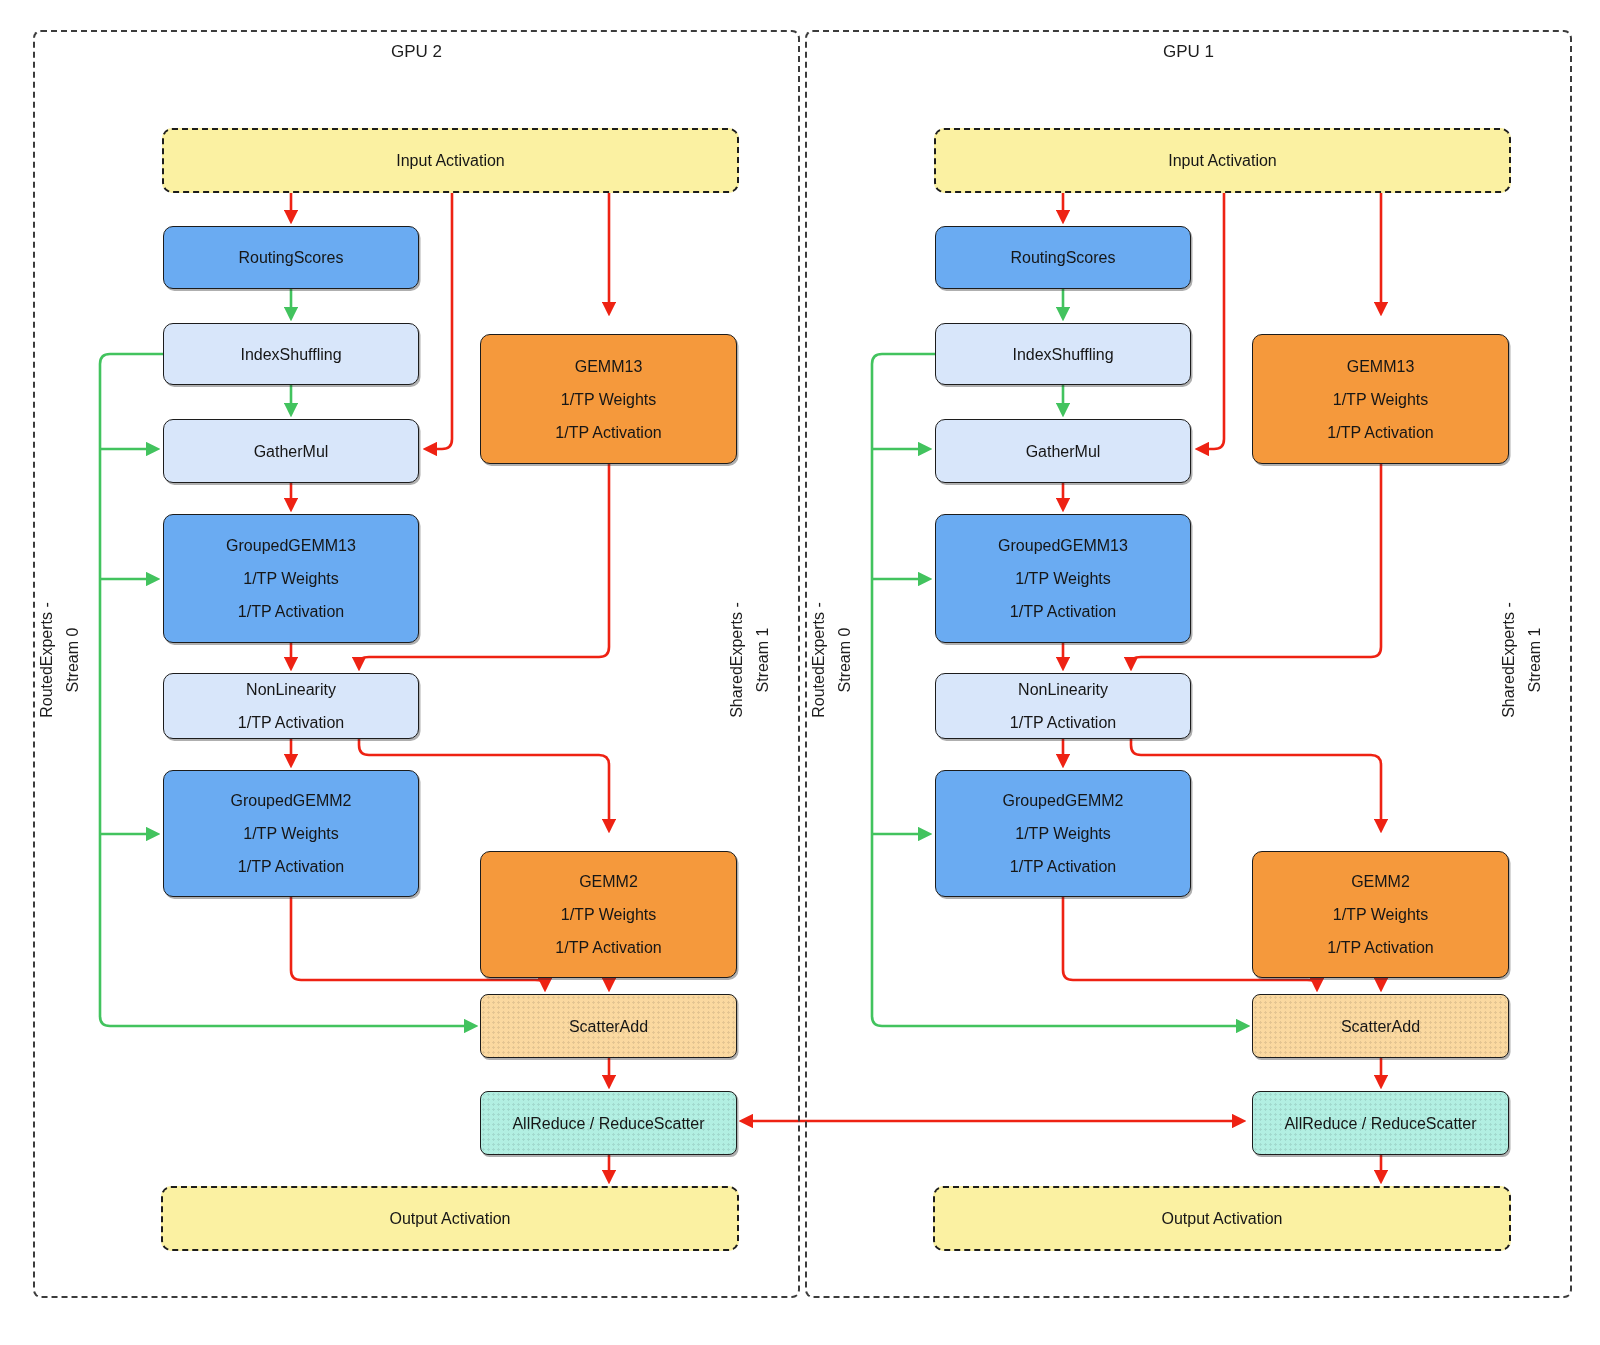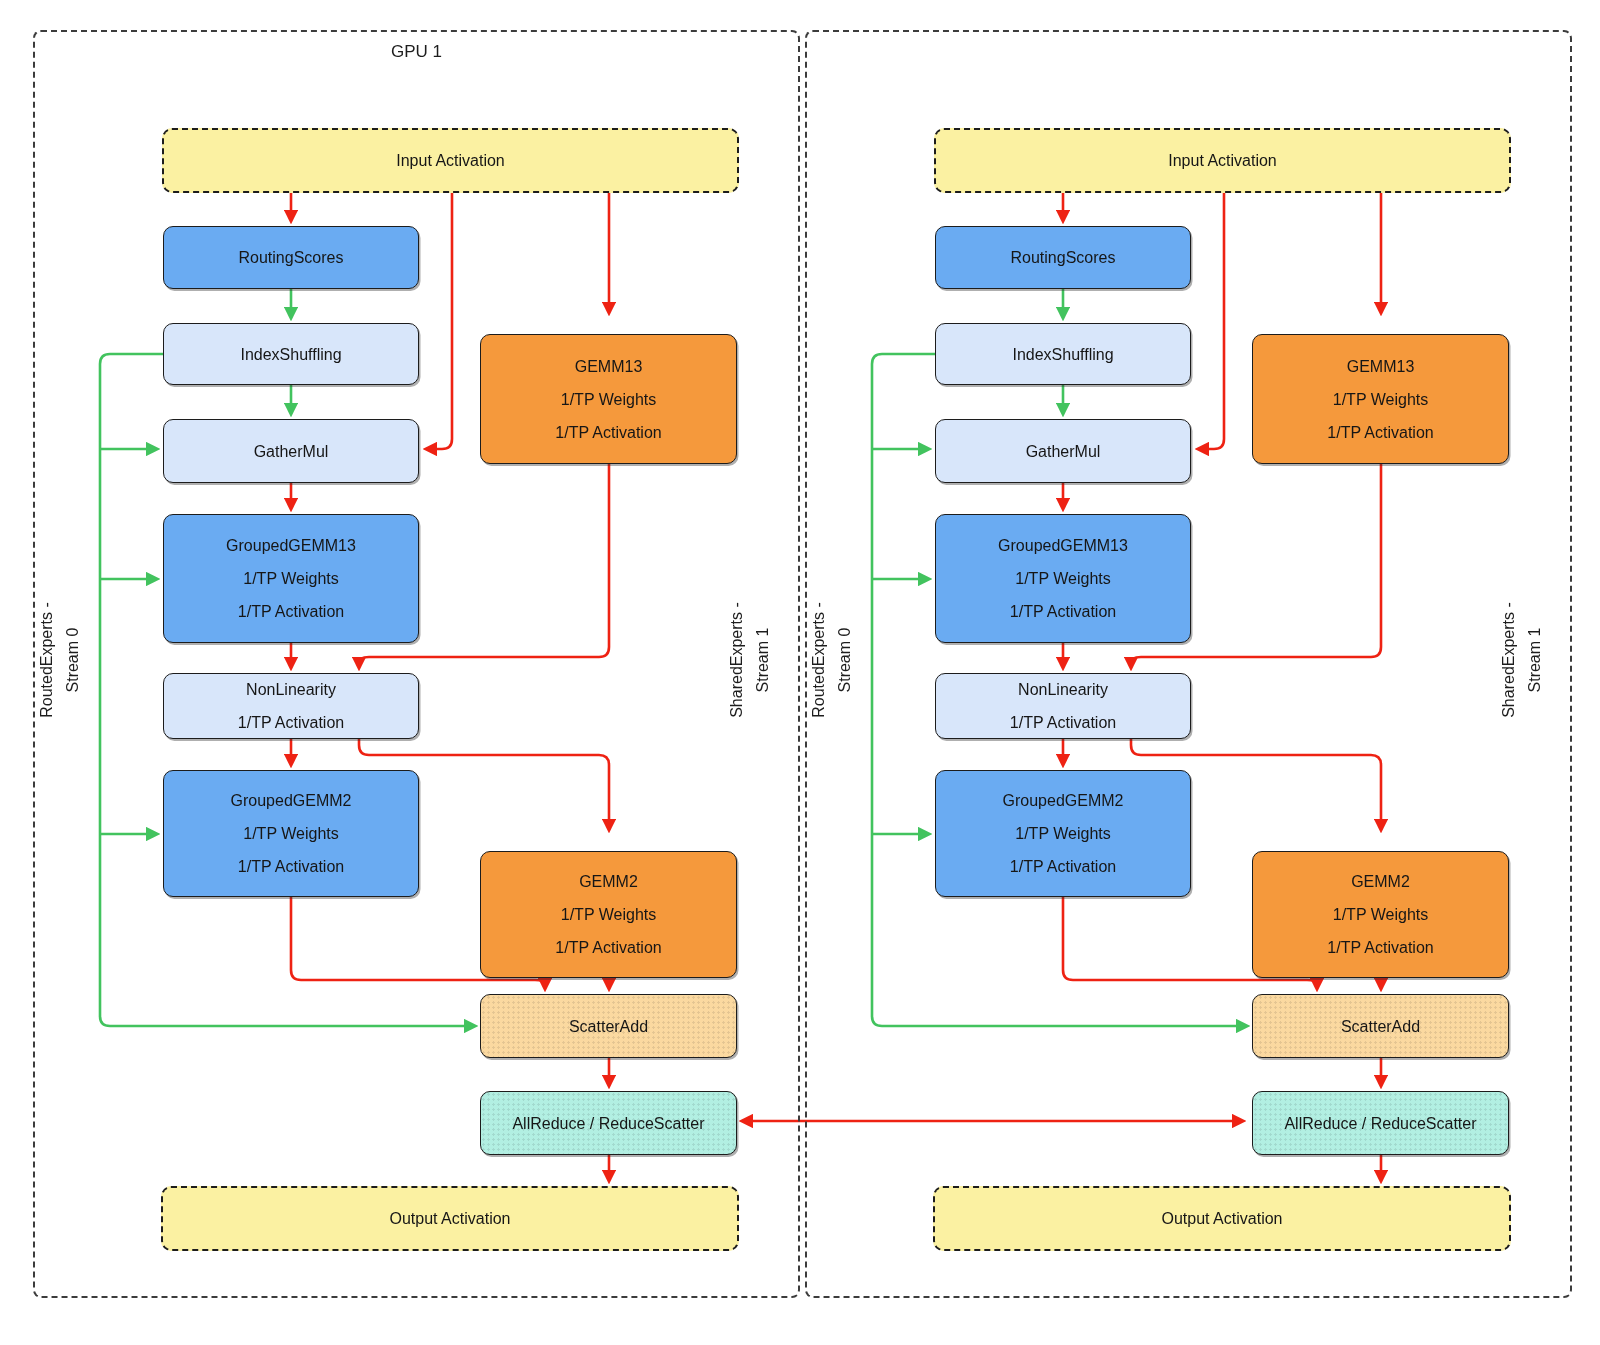--- a/index.html
+++ b/index.html
@@ -30,20 +30,21 @@
   .node div{white-space:nowrap;}
   .yellow{background:var(--c-yellow,#fbf1a2);border:2px dashed #1c1c1c;box-shadow:none;}
   .blue{background:var(--c-blue,#6aabf2);}
   .lightblue{background:var(--c-light_blue,#d8e6fa);}
   .orange{background:var(--c-orange,#f5993c);margin-top:16px;}
   .tan{background:var(--c-tan,#fbd9a0);}
   .teal{background:var(--c-teal,#b2efe2);justify-content:center;}
   .dotted{
     background-image:radial-gradient(rgba(0,0,0,.09) 1px, transparent 1.2px);
     background-size:5px 5px;
+    border-radius:8px;
   }
   .vlabel{
     position:absolute;width:260px;height:52px;transform:rotate(-90deg);
     display:flex;flex-direction:column;align-items:center;justify-content:center;
     font-size:16px;line-height:26px;color:#1d1d1d;text-align:center;
   }
   .vlabel.left{left:-105px;top:602px;}
   .vlabel.right{left:585px;top:602px;}
 </style>
 </head>
@@ -58,21 +59,21 @@
       <path d="M10 0 L0 5 L10 10 Z" class="mk-red"></path>
     </marker>
     <marker id="mg" viewBox="0 0 10 10" refX="7" refY="5" markerWidth="5.6" markerHeight="5.6" orient="auto">
       <path d="M0 0 L10 5 L0 10 Z" class="mk-green"></path>
     </marker>
   </defs>
   <path d="M743 1121 H1242" class="wire-red" marker-start="url(#mrrev)" marker-end="url(#mr)"></path>
 </svg>
 
 <section class="panel" style="left:33px;">
-  <div class="panel-title">GPU 1</div>
+  <div class="panel-title">GPU 2</div>
 
   <div class="vlabel left">
     <div>RoutedExperts -</div>
     <div>Stream 0</div>
   </div>
   <div class="vlabel right">
     <div>SharedExperts -</div>
     <div>Stream 1</div>
   </div>
 
@@ -138,20 +139,21 @@
   </div>
   <div class="node teal dotted" style="left:445px;top:1059px;width:257px;height:64px;">
     <div>AllReduce / ReduceScatter</div>
   </div>
   <div class="node yellow" style="left:126px;top:1154px;width:578px;height:65px;">
     <div>Output Activation</div>
   </div>
 </section>
 
 <section class="panel" style="left:805px;">
+  <div class="panel-title">GPU 1</div>
 
   <div class="vlabel left">
     <div>RoutedExperts -</div>
     <div>Stream 0</div>
   </div>
   <div class="vlabel right">
     <div>SharedExperts -</div>
     <div>Stream 1</div>
   </div>
 

